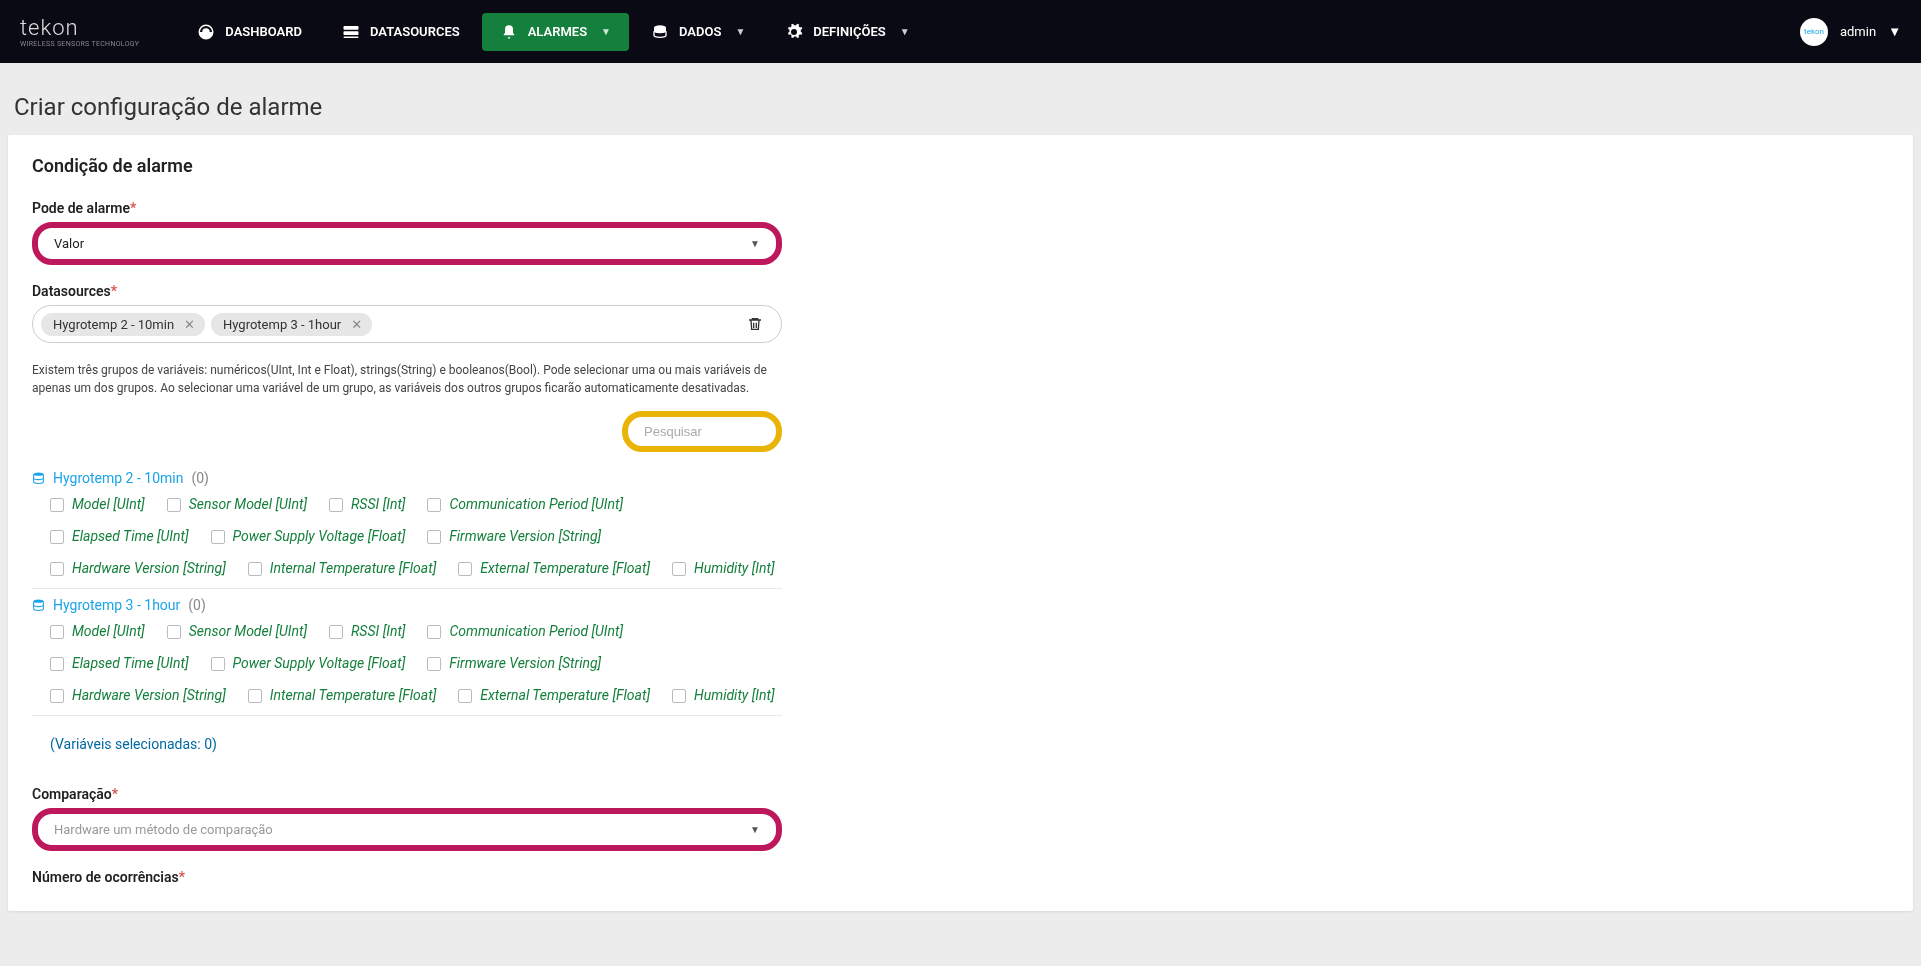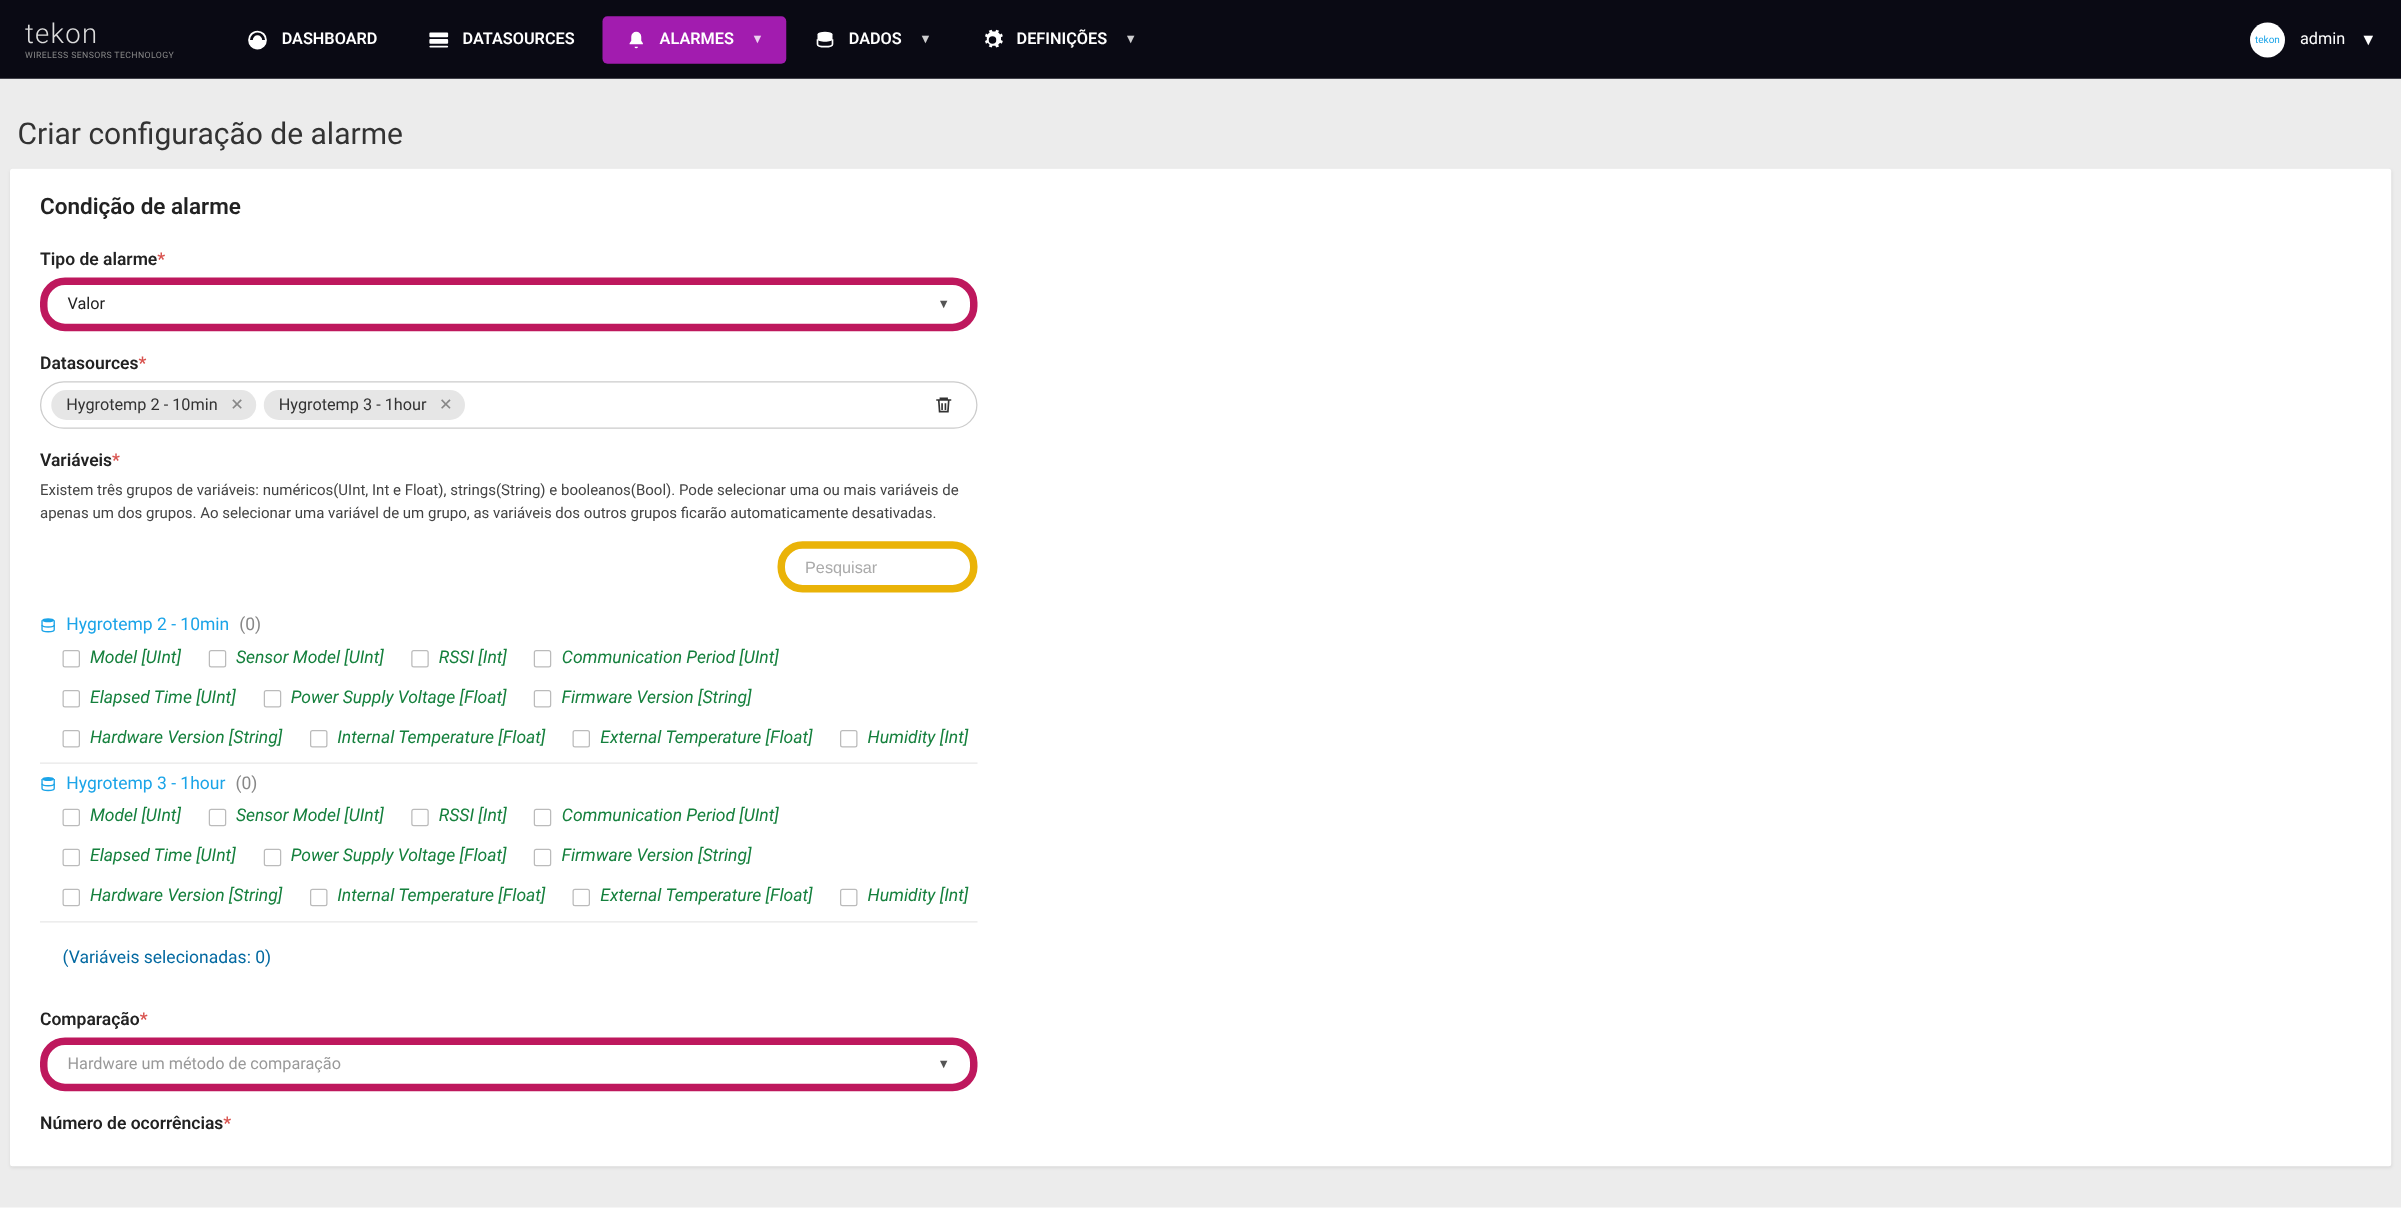--- a/index.html
+++ b/index.html
@@ -4,21 +4,21 @@
 <style>
   * { box-sizing: border-box; margin: 0; padding: 0; }
   body { font-family: -apple-system, BlinkMacSystemFont, "Segoe UI", Roboto, Arial, sans-serif; background: #ececec; color: #333; font-size: 14px; }
   
   .navbar { background: #0a0a14; color: #fff; height: 63px; display: flex; align-items: center; padding: 0 20px; }
   .logo { display: flex; flex-direction: column; margin-right: 40px; }
   .logo-main { font-size: 22px; font-weight: 300; letter-spacing: 1px; color: #ddd; }
   .logo-sub { font-size: 7px; color: #888; letter-spacing: 0.3px; }
   .nav-items { display: flex; align-items: center; gap: 4px; }
   .nav-item { display: flex; align-items: center; gap: 10px; padding: 10px 18px; color: #fff; font-size: 13px; font-weight: 600; cursor: pointer; border-radius: 4px; }
-  .nav-item.active { background: #a21caf; }
+  .nav-item.active { background: #15803d; }
   .nav-item .caret { font-size: 10px; margin-left: 4px; opacity: 0.8; }
   .nav-icon { width: 18px; height: 18px; display: inline-flex; align-items: center; justify-content: center; }
   .nav-spacer { flex: 1; }
   .nav-user { display: flex; align-items: center; gap: 12px; color: #fff; font-size: 13px; cursor: pointer; }
   .avatar { width: 28px; height: 28px; border-radius: 50%; background: #fff; display: flex; align-items: center; justify-content: center; font-size: 8px; color: #1ba4e8; }
   
   .page-title-bar { padding: 14px 14px 0 14px; }
   .page-title { font-size: 24px; font-weight: 400; color: #333; margin-top: 16px; }
   
   .main-panel { background: #fff; margin: 14px 8px; padding: 20px 24px; border-radius: 2px; box-shadow: 0 1px 3px rgba(0,0,0,0.08); }
@@ -125,21 +125,21 @@
 
 <div class="page-title-bar">
   <h1 class="page-title">Criar configuração de alarme</h1>
 </div>
 
 <div class="main-panel">
   <div class="panel-inner">
     <div class="section-title">Condição de alarme</div>
 
     <div class="form-group">
-      <label class="form-label"><span>Tipo de alarme</span><span class="req">*</span></label>
+      <label class="form-label"><span>Pode de alarme</span><span class="req">*</span></label>
       <div class="form-select">
         <span>Valor</span>
         <span class="caret-down">▼</span>
       </div>
     </div>
 
     <div class="form-group">
       <label class="form-label"><span>Datasources</span><span class="req">*</span></label>
       <div class="tag-input">
         <span class="tag">
@@ -153,21 +153,20 @@
         <span class="tag-input-spacer"></span>
         <span class="trash-btn">
           <svg width="16" height="16" viewBox="0 0 24 24" fill="none" stroke="#333" stroke-width="2">
               <path d="M3 6h18M8 6V4h8v2M6 6l1 14h10l1-14M10 10v8M14 10v8"></path>
             </svg>
         </span>
       </div>
     </div>
 
     <div class="form-group">
-      <label class="form-label"><span>Variáveis</span><span class="req">*</span></label>
       <div class="form-help">Existem três grupos de variáveis: numéricos(UInt, Int e Float), strings(String) e booleanos(Bool). Pode selecionar uma ou mais variáveis de apenas um dos grupos. Ao selecionar uma variável de um grupo, as variáveis dos outros grupos ficarão automaticamente desativadas.</div>
       <div class="search-row">
         <input class="search-input" placeholder="Pesquisar" style="">
       </div>
       <div id="groups-container">
           <div class="ds-group">
             <div class="ds-group-header">
               <span class="ds-db-icon">
                 <svg width="13" height="14" viewBox="0 0 24 24" fill="#1ba4e8">
                   <ellipse cx="12" cy="5" rx="9" ry="3"></ellipse>

